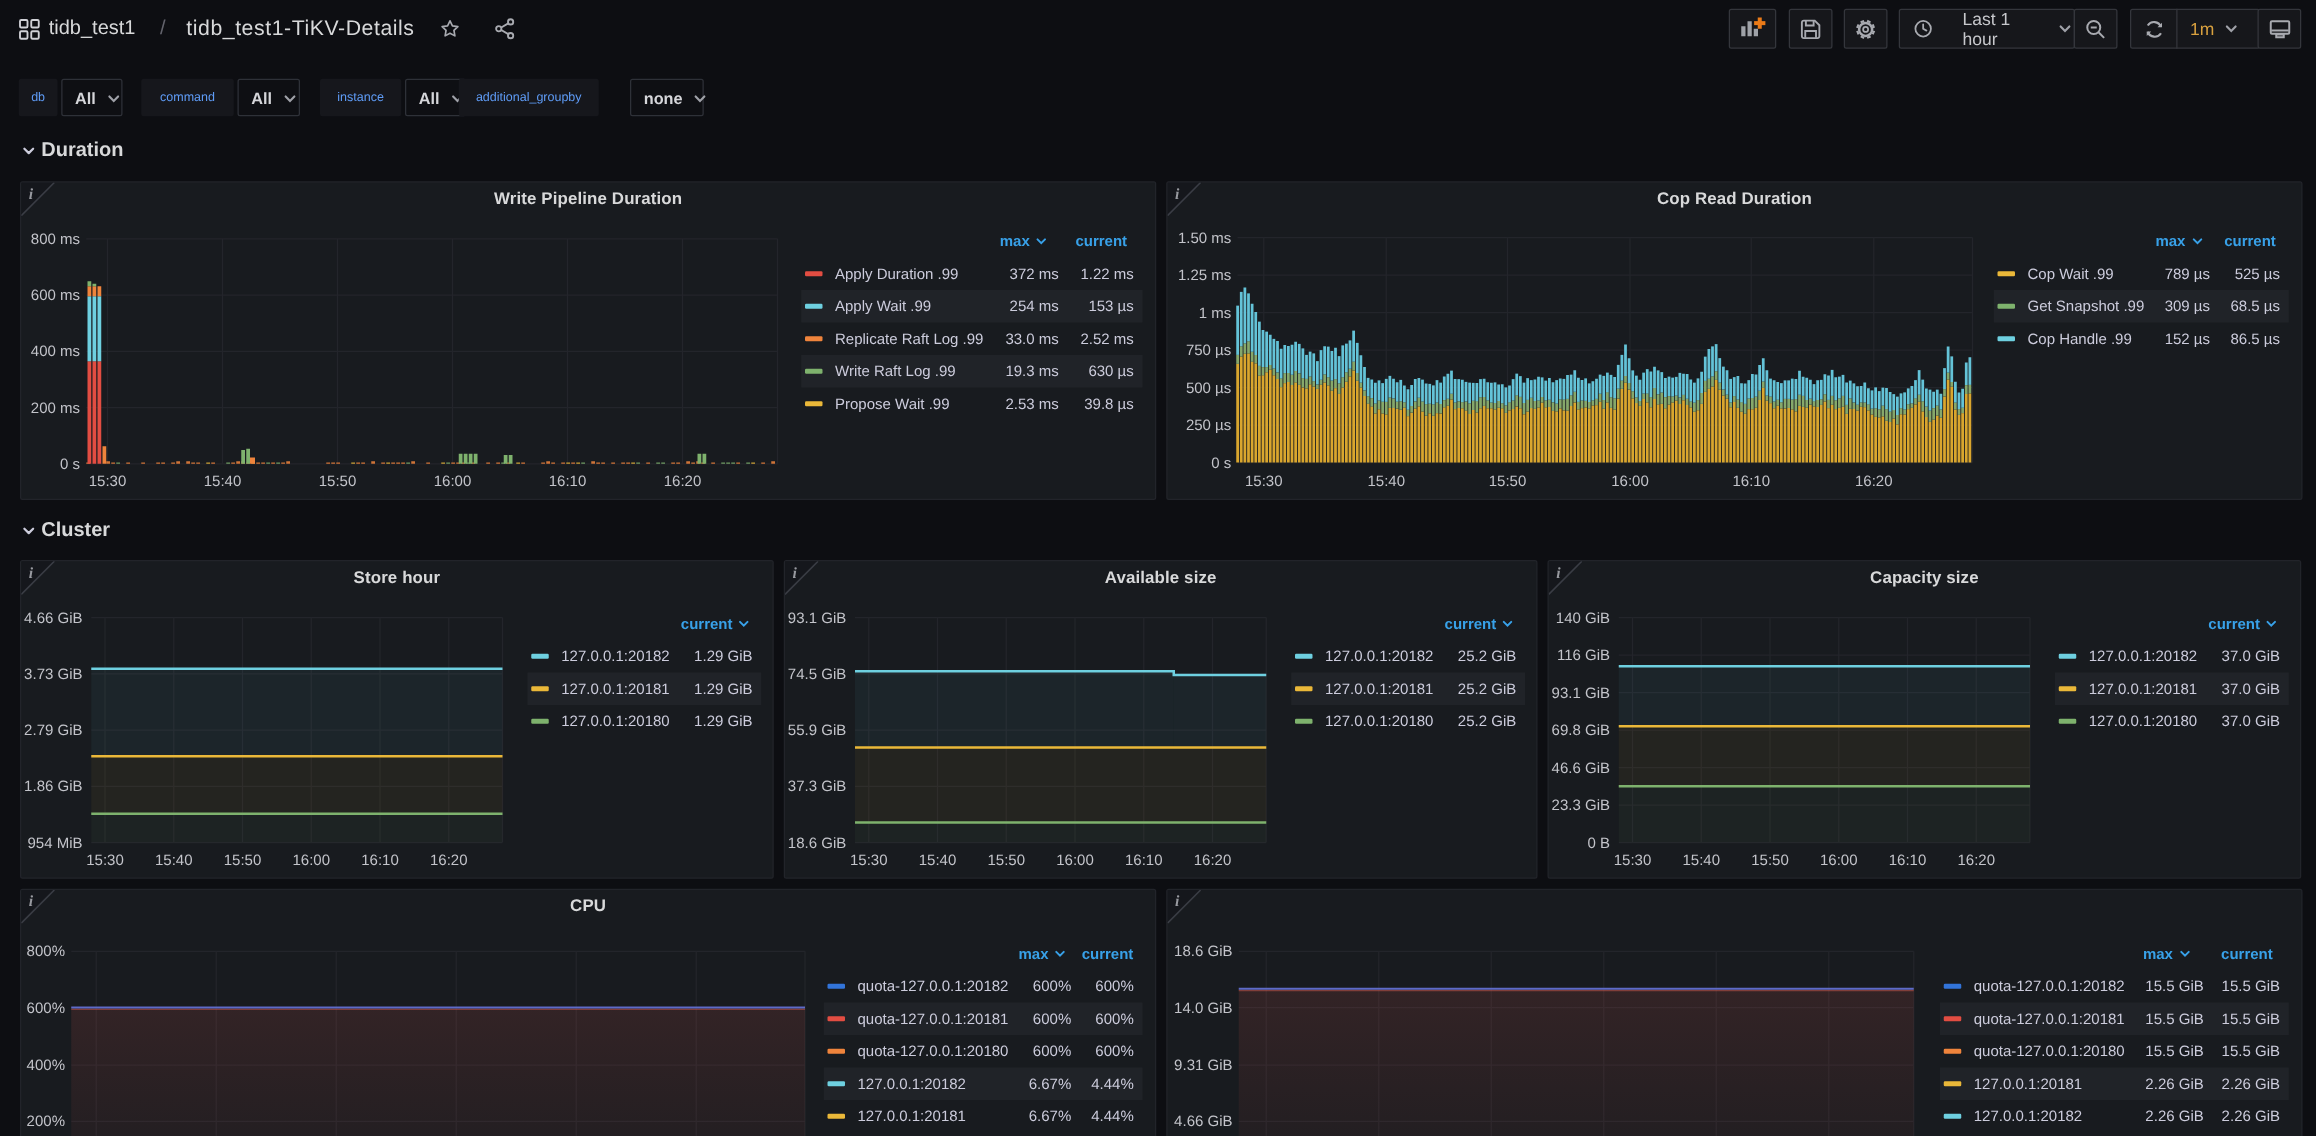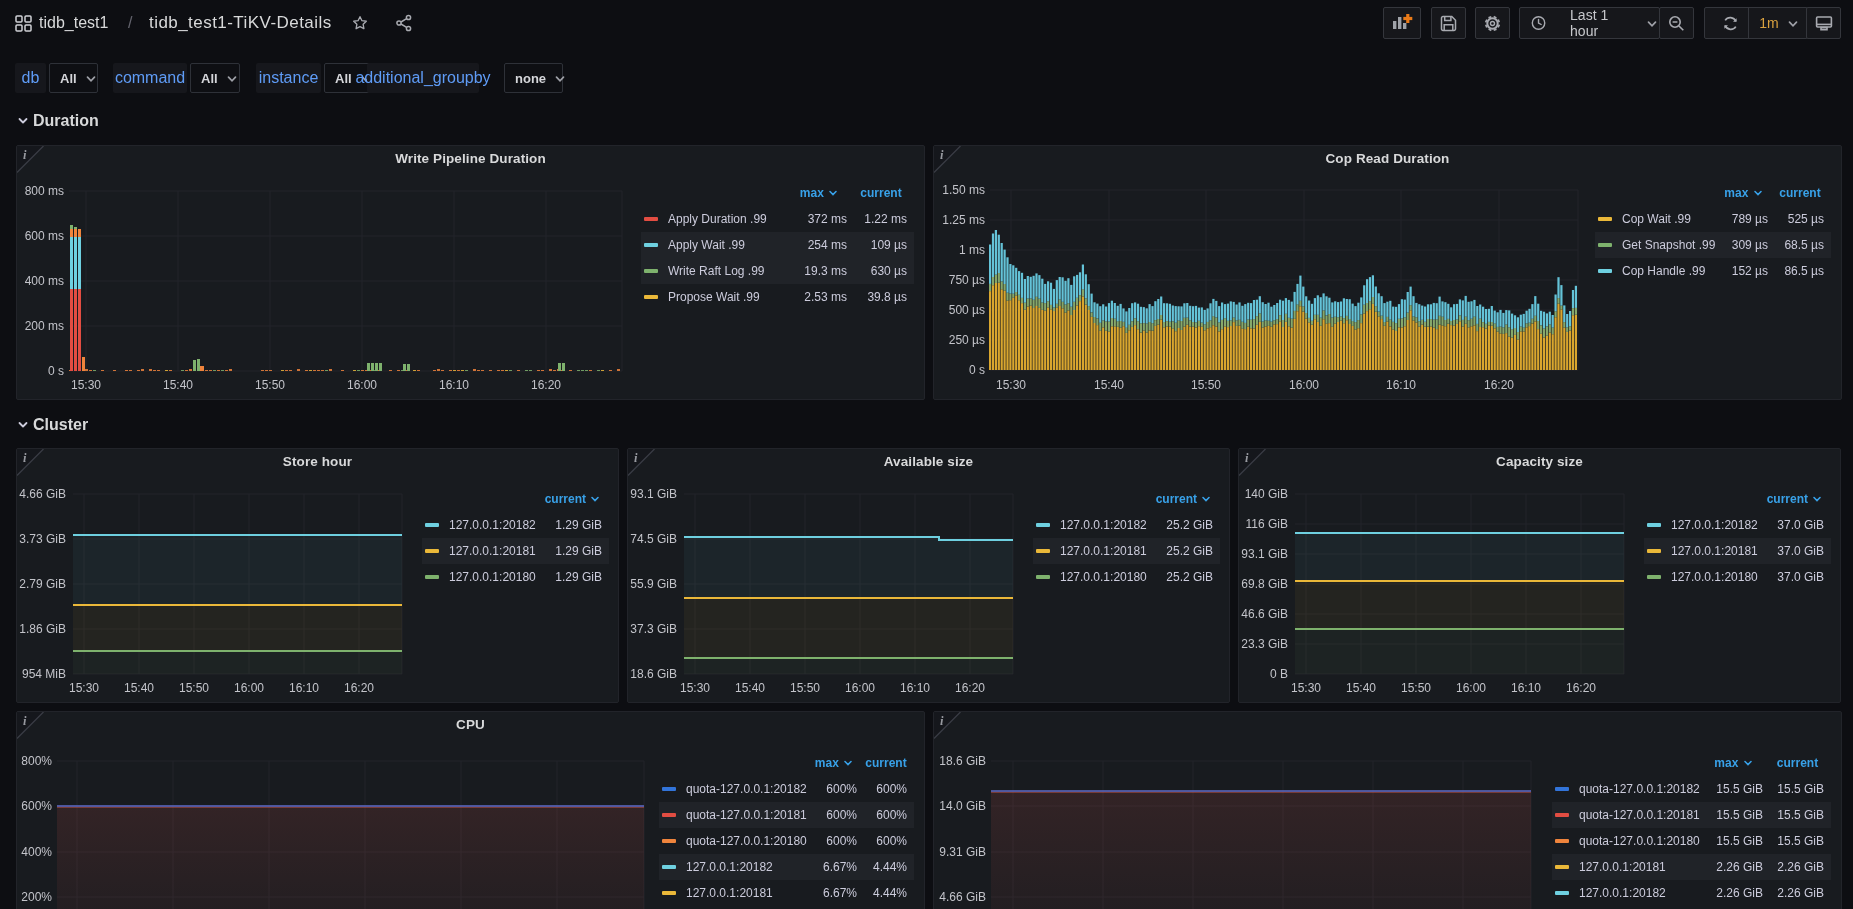--- a/index.html
+++ b/index.html
@@ -8,21 +8,21 @@
 .ci{position:absolute;top:2px;left:6px;font-family:"Liberation Serif",serif;font-style:italic;font-weight:bold;font-size:12.5px;color:#989aa0}
 .lg{position:absolute;font-size:12px;color:#ccccdc}
 .lgr{display:flex;align-items:center;height:26px;padding:0 7px 0 3px;white-space:nowrap}
 .lgr i{width:14px;height:4px;border-radius:1px;margin-right:10px;flex:none}
 .lgh i{background:none}
 .lgz{background:rgba(204,204,220,0.05)}
 .lgh{font-weight:700;color:#38a1e8}
 .ll{flex:none;overflow:hidden}
 .lv{flex:none;text-align:right}
 .hdr{position:absolute;display:flex;align-items:center;font-size:16px;font-weight:600;color:#d8d9da}
-.chip{position:absolute;height:30px;display:flex;align-items:center;border-radius:2px;font-size:16px}
+.chip{position:absolute;height:30px;display:flex;align-items:center;border-radius:2px;font-size:10px}
 .chlab{background:#16171c;color:#5f9cf7;font-weight:400;padding:0 10px}
 .chval{border:1px solid #2e3138;background:#0e0f13;color:#d5d6da;padding:0 10px;font-weight:700;font-size:13px}
 .tbtn{position:absolute;top:7px;height:32px;border:1px solid #34363c;background:#16171b;border-radius:2px;display:flex;align-items:center;justify-content:center;color:#c7c8cc}
 </style></head><body>
 <div class="abs" style="left:15px;top:15px"><svg width="17" height="17" viewBox="0 0 17 17">
       <g fill="none" stroke="#d0d1d6" stroke-width="1.5">
         <rect x="1" y="1" width="6" height="6" rx="1"></rect>
         <rect x="10" y="1" width="6" height="6" rx="1"></rect>
         <rect x="1" y="10" width="6" height="6" rx="1"></rect>
         <rect x="10" y="10" width="6" height="6" rx="1"></rect>
@@ -88,21 +88,21 @@
       </svg></span>
   </div>
 <div class="tbtn" style="left:1659px;width:35px">
     <svg width="17" height="17" viewBox="0 0 17 17">
       <g fill="none" stroke="#a8aab0" stroke-width="1.6">
         <circle cx="7" cy="7" r="5.2"></circle>
         <path d="M11 11l4.3 4.3M4.6 7h4.8"></path>
       </g>
     </svg>
   </div>
-<div class="tbtn" style="left:1704px;width:104px;justify-content:center;padding-left:10px">
+<div class="tbtn" style="left:1704px;width:104px;justify-content:flex-start;padding-left:10px">
     <svg width="17" height="17" viewBox="0 0 17 17">
       <g fill="none" stroke="#a8aab0" stroke-width="1.7">
         <path d="M3.2 5.4a6 6 0 0 1 10.6 1"></path>
         <path d="M13.8 11.6a6 6 0 0 1-10.6-1"></path>
       </g>
       <path d="M14.6 3.2v3.6h-3.6z" fill="#a8aab0"></path>
       <path d="M2.4 13.8v-3.6h3.6z" fill="#a8aab0"></path>
     </svg>
     <span style="width:1px;height:32px;background:#34363c;margin-left:9px"></span>
     <span style="margin-left:10px;font-size:14px;font-weight:500;color:#d9a13f">1m</span>
@@ -305,21 +305,27 @@
       <div class="lgr">
         <i style="background:#E24D42"></i>
         <span class="ll" style="width:124px">Apply Duration .99</span>
         <span class="lv" style="width:55px">372 ms</span>
         <span class="lv" style="width:60px">1.22 ms</span>
       </div>
       <div class="lgr lgz">
         <i style="background:#6ED0E0"></i>
         <span class="ll" style="width:124px">Apply Wait .99</span>
         <span class="lv" style="width:55px">254 ms</span>
-        <span class="lv" style="width:60px">109 µs</span>
+        <span class="lv" style="width:60px">153 µs</span>
+      </div>
+      <div class="lgr">
+        <i style="background:#EF843C"></i>
+        <span class="ll" style="width:124px">Replicate Raft Log .99</span>
+        <span class="lv" style="width:55px">33.0 ms</span>
+        <span class="lv" style="width:60px">2.52 ms</span>
       </div>
       <div class="lgr lgz">
         <i style="background:#7EB26D"></i>
         <span class="ll" style="width:124px">Write Raft Log .99</span>
         <span class="lv" style="width:55px">19.3 ms</span>
         <span class="lv" style="width:60px">630 µs</span>
       </div>
       <div class="lgr">
         <i style="background:#EAB839"></i>
         <span class="ll" style="width:124px">Propose Wait .99</span>

